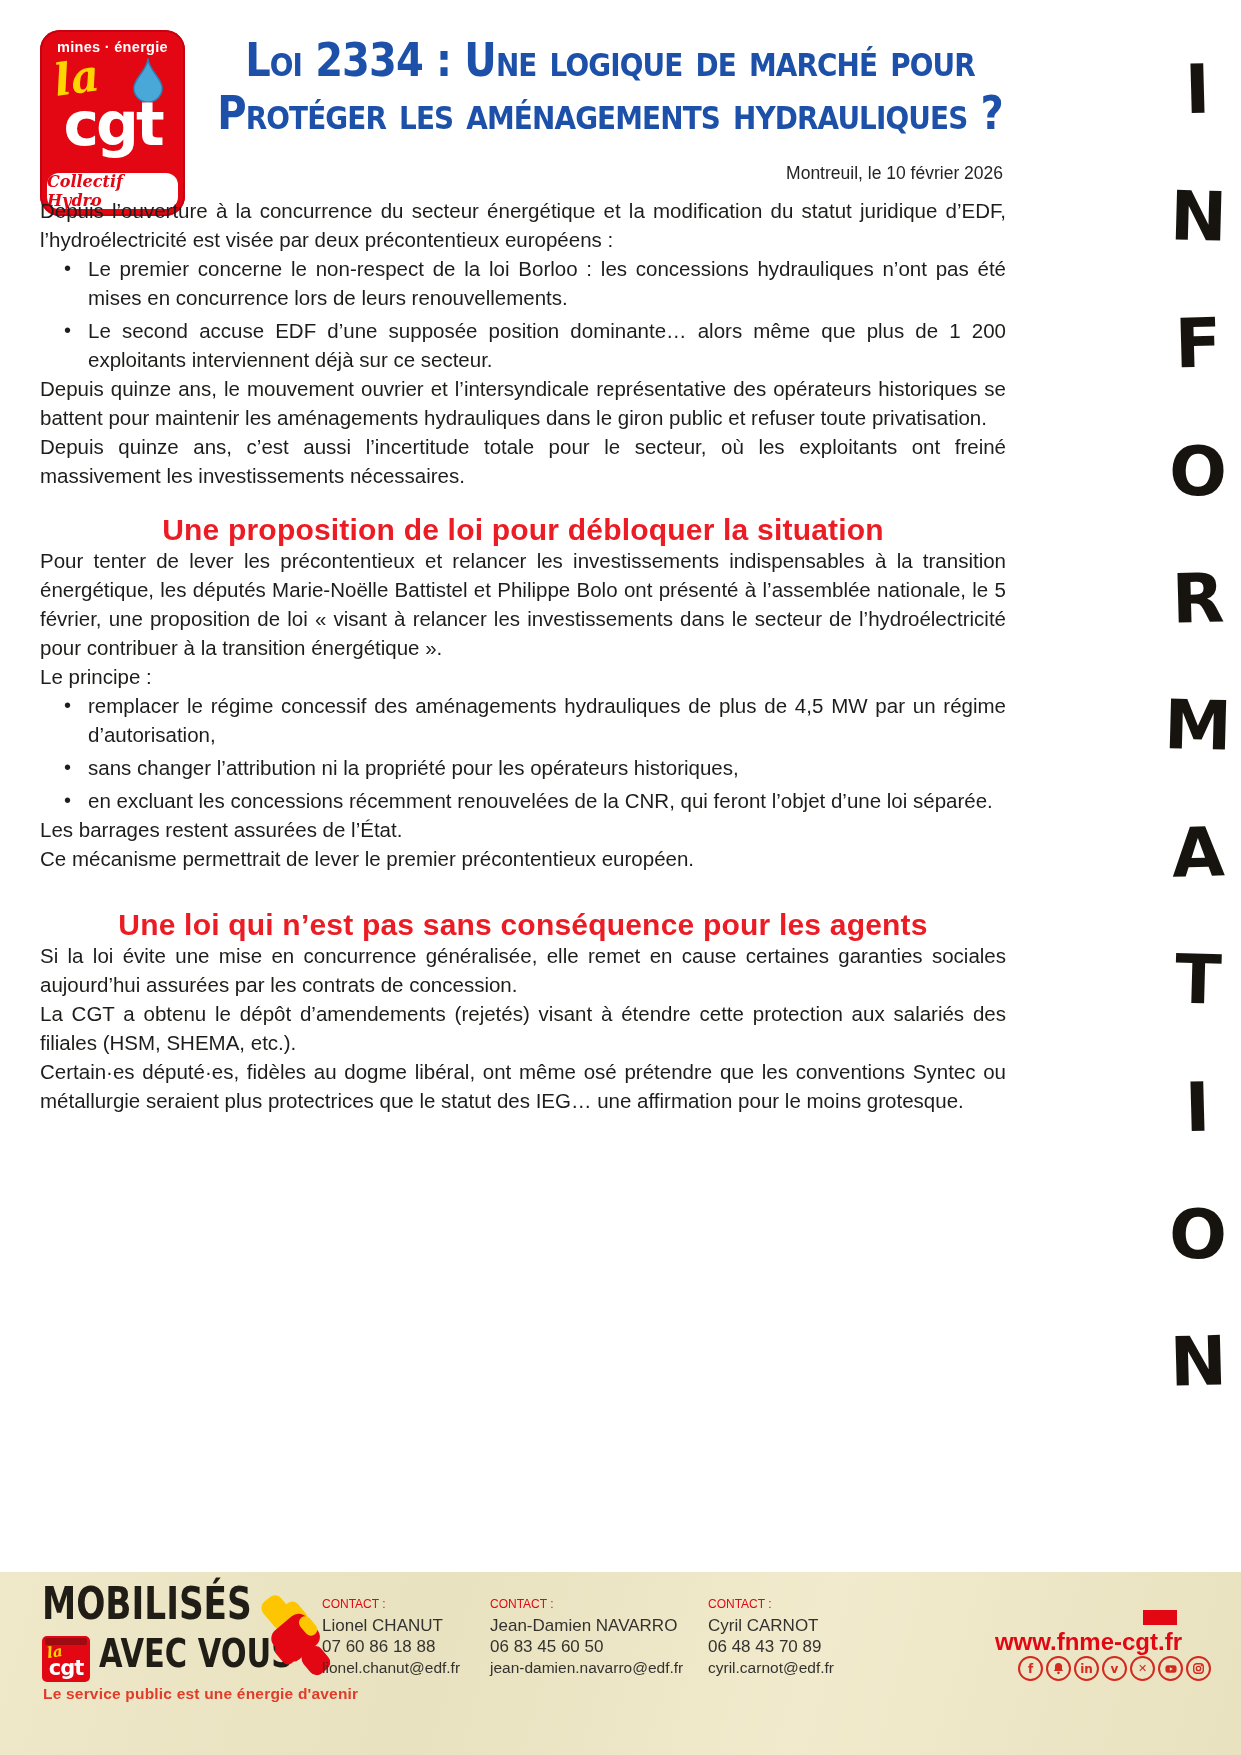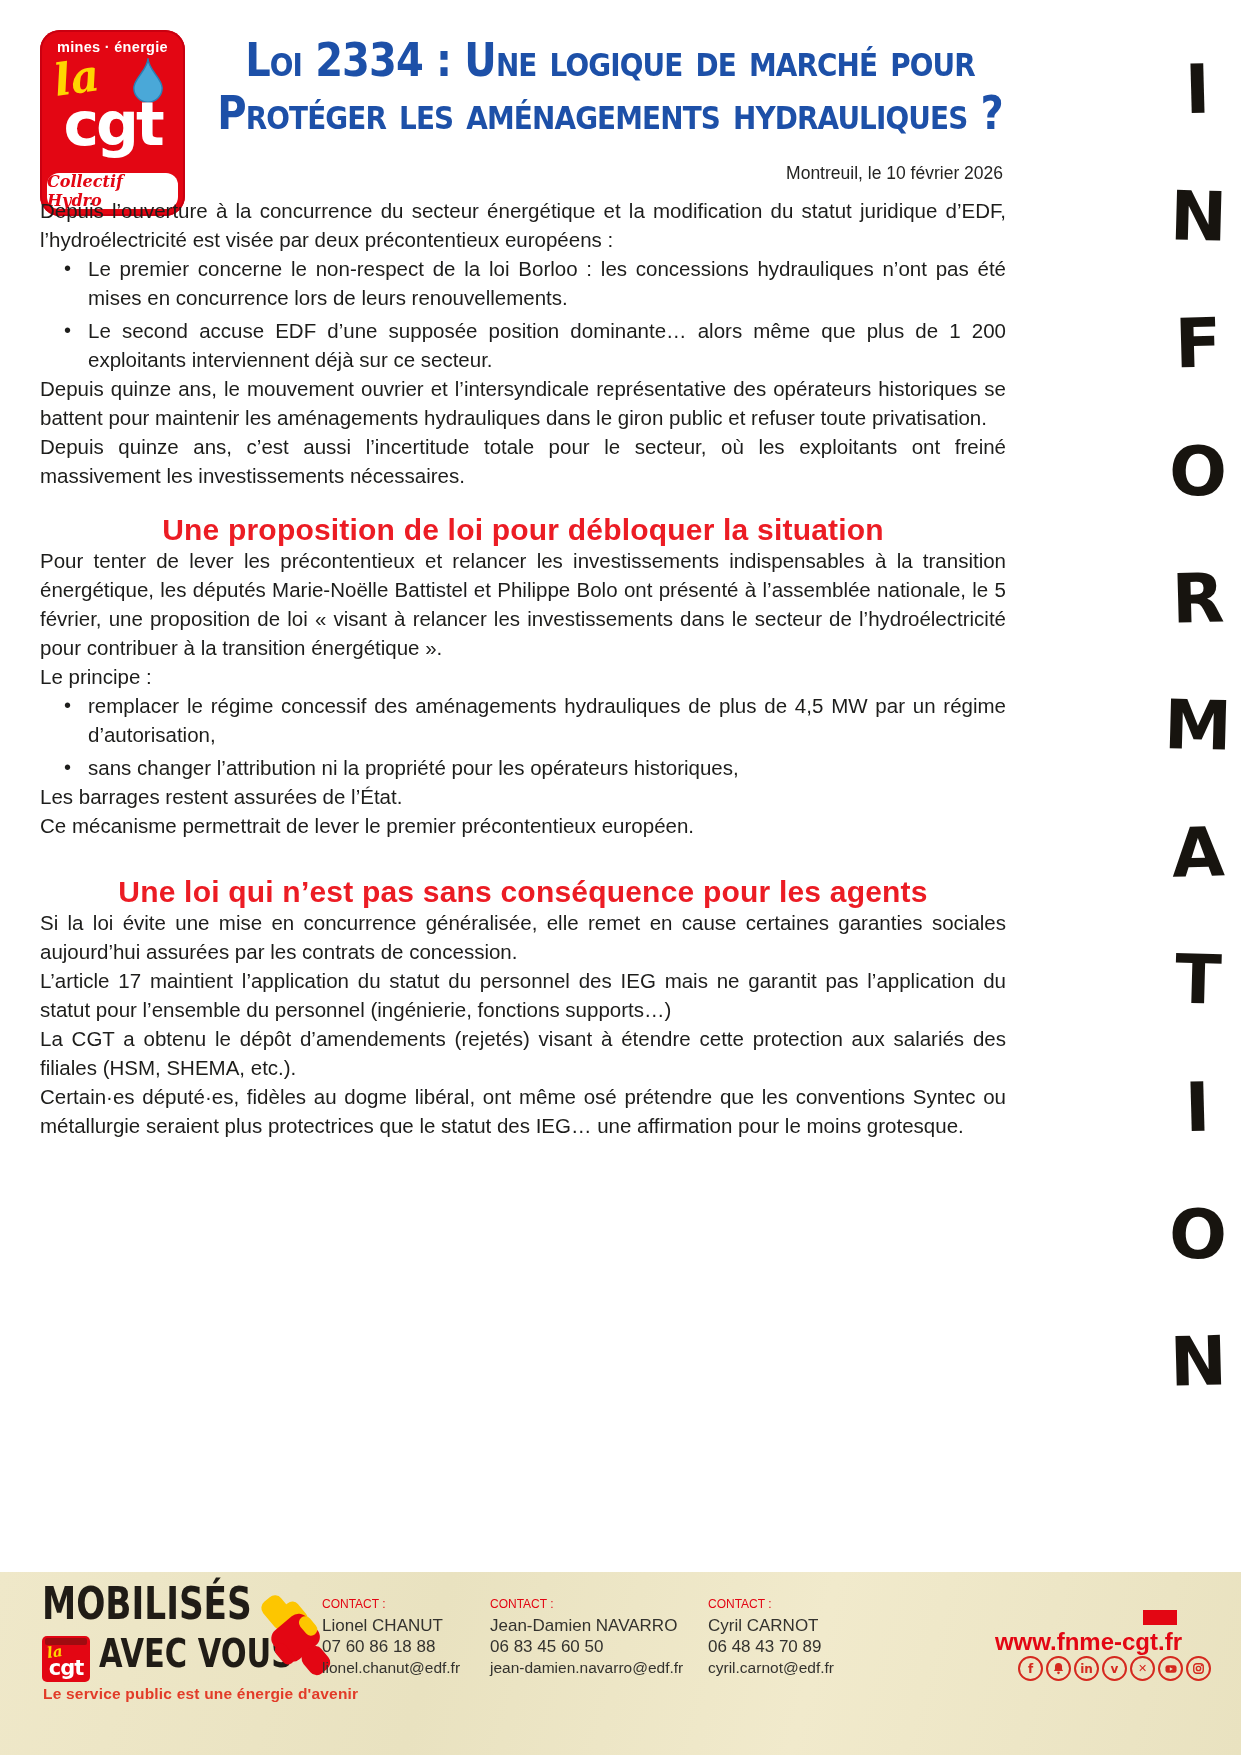--- a/index.html
+++ b/index.html
@@ -149,29 +149,29 @@
     <p> Depuis quinze ans, c’est aussi l’incertitude totale pour le secteur, où les exploitants ont freiné massivement les investissements nécessaires.</p>
 
     <h2 class="h-red mt-h1">Une proposition de loi pour débloquer la situation</h2>
 
     <p class="mt-p3">Pour tenter de lever les précontentieux et relancer les investissements indispensables à la transition énergétique, les députés Marie-Noëlle Battistel et Philippe Bolo ont présenté à l’assemblée nationale, le 5 février, une proposition de loi « visant à relancer les investissements dans le secteur de l’hydroélectricité pour contribuer à la transition énergétique ».</p>
 
     <p class="mt-principle">Le principe :</p>
     <ul class="blist mt-ul2">
       <li>remplacer le régime concessif des aménagements hydrauliques de plus de 4,5 MW par un régime d’autorisation,</li>
       <li>sans changer l’attribution ni la propriété pour les opérateurs historiques,</li>
+      <li>en excluant les concessions récemment renouvelées de la CNR, qui feront l’objet d’une loi séparée.</li>
     </ul>
 
     <p class="mt-p4">Les barrages restent assurées de l’État.</p>
     <p>Ce mécanisme permettrait de lever le premier précontentieux européen.</p>
 
     <h2 class="h-red mt-h2">Une loi qui n’est pas sans conséquence pour les agents</h2>
 
     <p class="mt-p5">Si la loi évite une mise en concurrence généralisée, elle remet en cause certaines garanties sociales aujourd’hui assurées par les contrats de concession.</p>
-    <p>L’article 17 maintient l’application du statut du personnel des IEG mais ne garantit pas l’application du statut pour l’ensemble du personnel (ingénierie, fonctions supports…)</p>
 
     <p class="mt-p6">La CGT a obtenu le dépôt d’amendements (rejetés) visant à étendre cette protection aux salariés des filiales (HSM, SHEMA, etc.).</p>
     <p>Certain·es député·es, fidèles au dogme libéral, ont même osé prétendre que les conventions Syntec ou métallurgie seraient plus protectrices que le statut des IEG… une affirmation pour le moins grotesque.</p>
   </div>
 
   <div class="footer">
     <div class="slogan1">MOBILISÉS</div>
     <div class="mini-logo">
       <div class="strip"></div>
       <div class="la">la</div>

